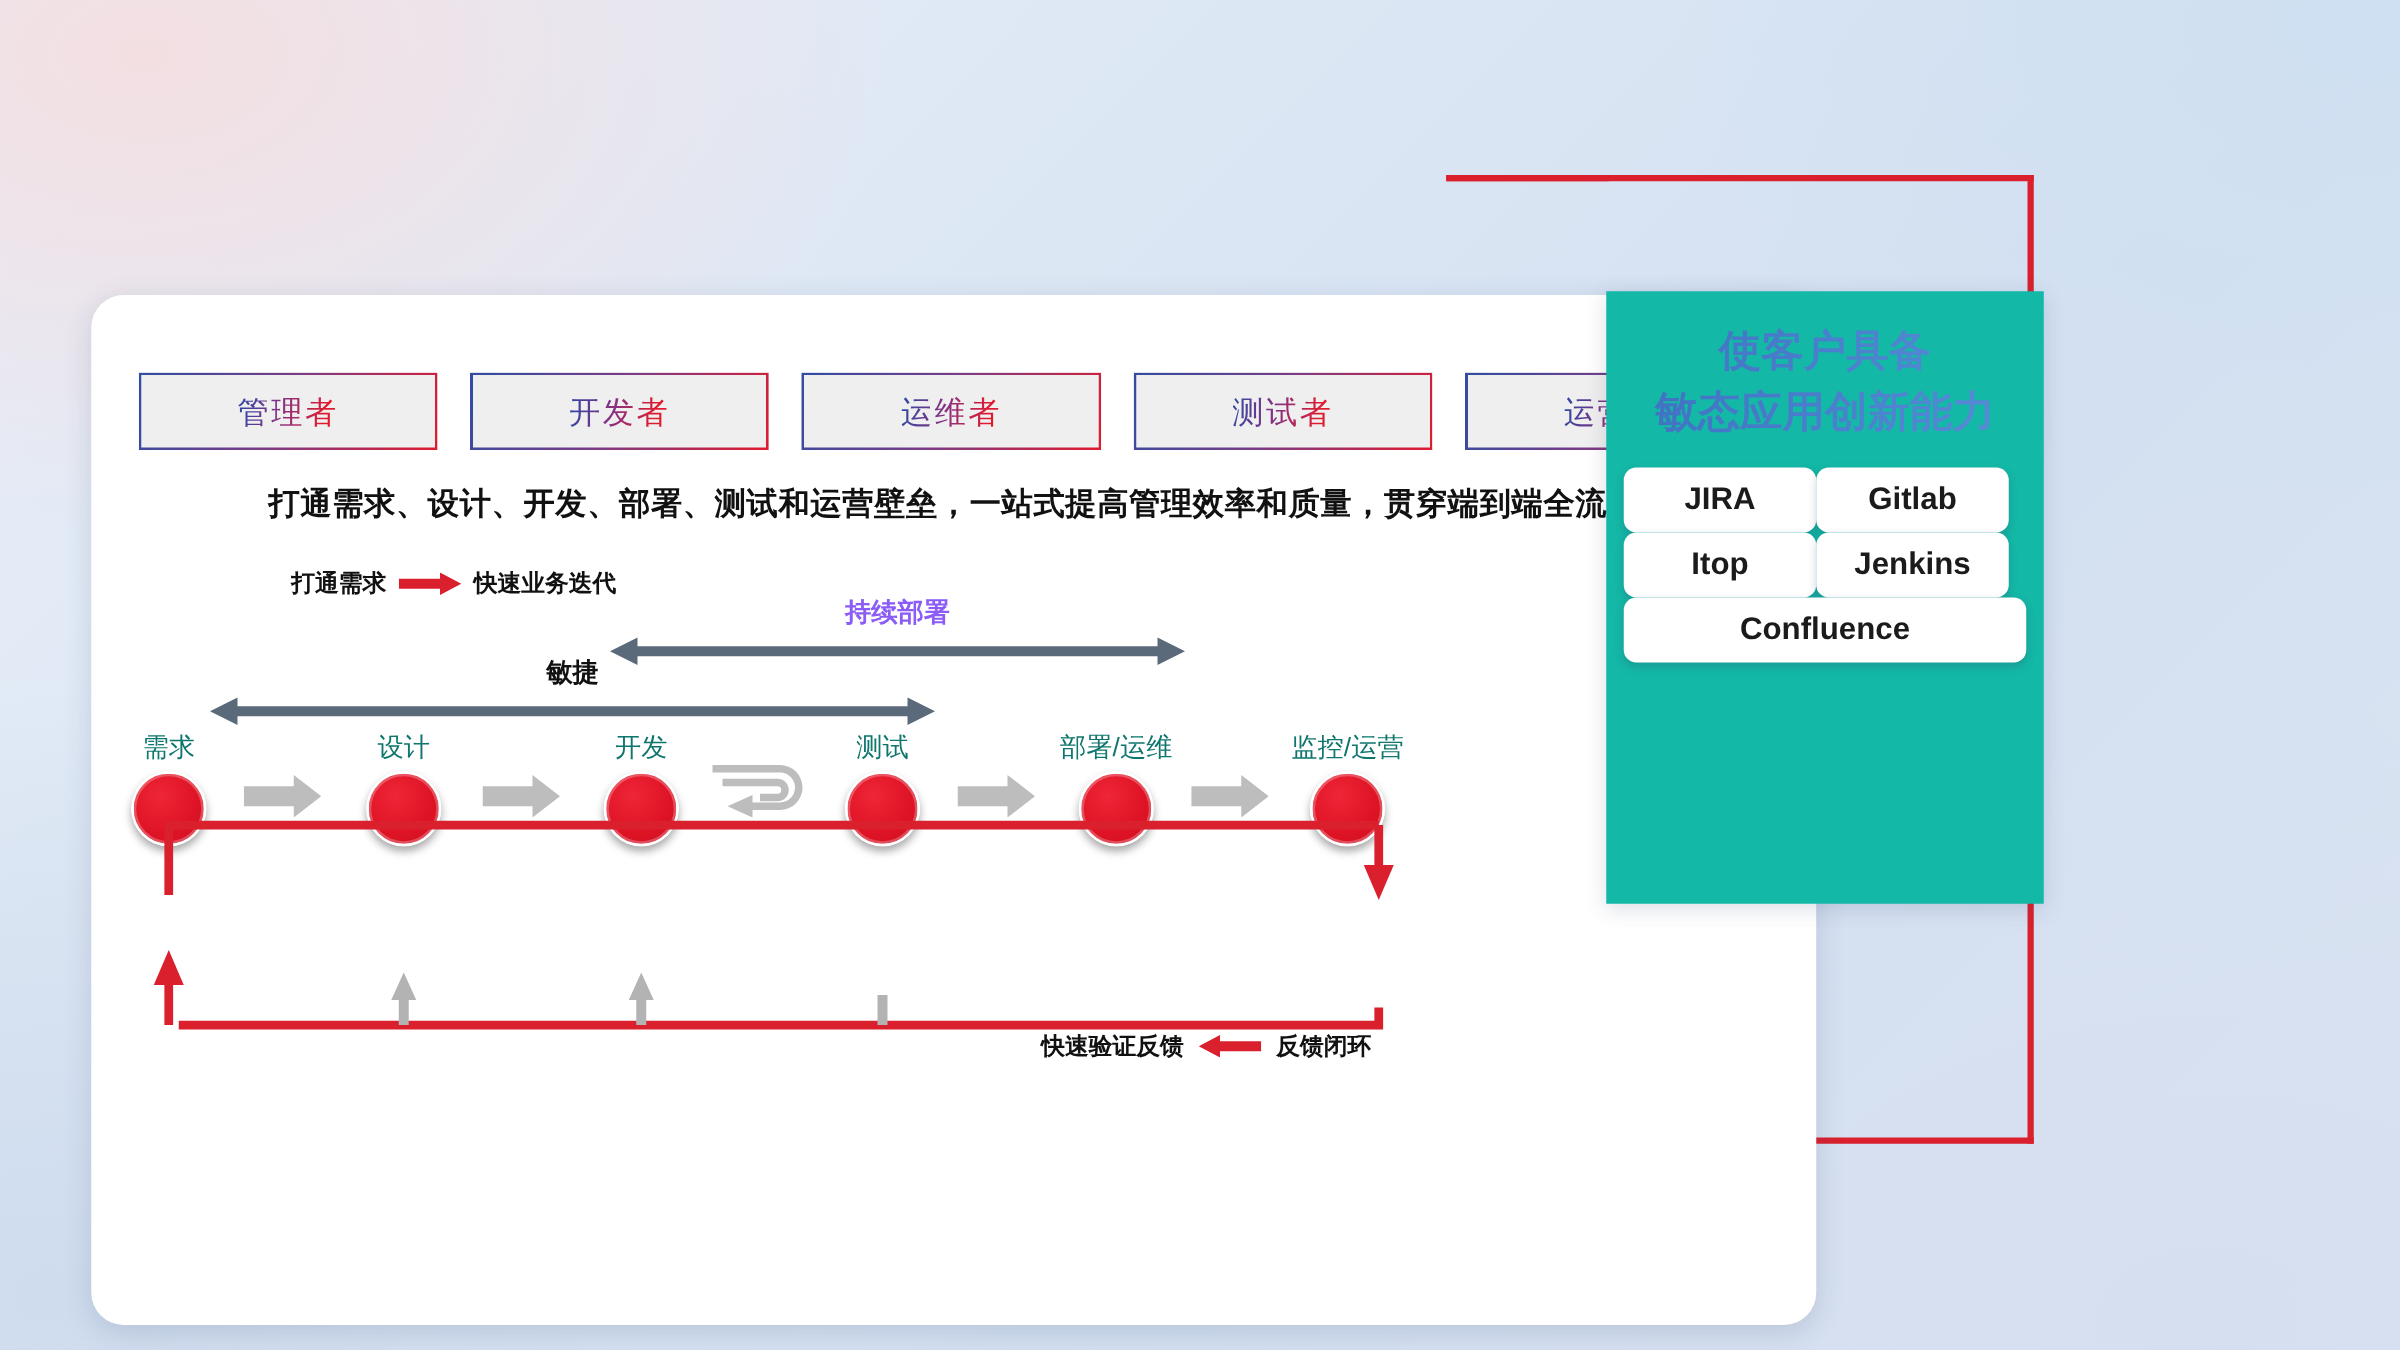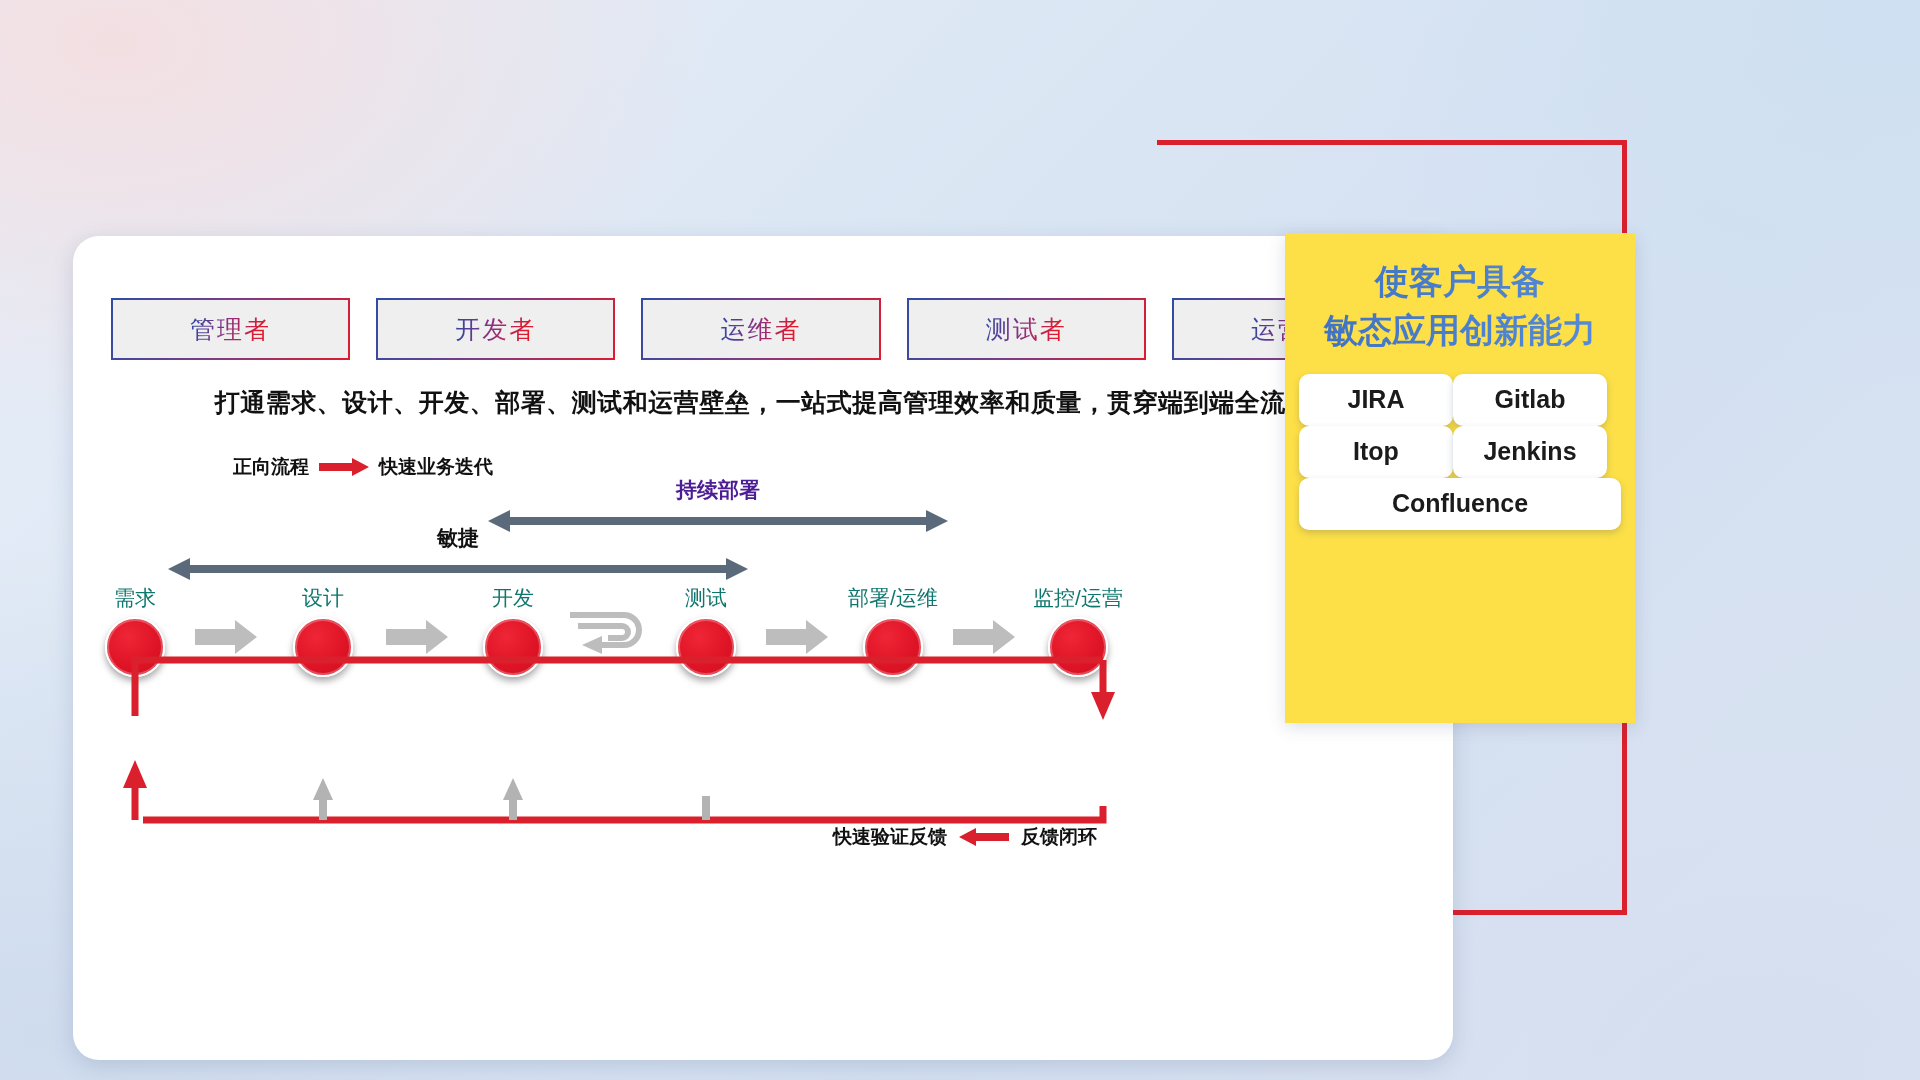--- a/index.html
+++ b/index.html
@@ -72,21 +72,21 @@
   
   .fwd-legend{
     position:absolute; left:160px; top:218px;
     display:flex; align-items:center; gap:10px;
     font-size:19px; font-weight:bold; color:#111;
   }
   .arrow-red-sm{ width:50px; height:18px; flex:0 0 auto; }
 
   
   .cd-wrap{ position:absolute; left:415px; top:240px; width:460px; }
-  .cd-label{ text-align:center; font-size:21px; font-weight:bold; color:#4c1d95; }
+  .cd-label{ text-align:center; font-size:21px; font-weight:bold; color:#8b5cf6; }
   .span-arrow{ width:100%; height:26px; display:block; margin-top:4px;}
 
   
   .agile-wrap{ position:absolute; left:95px; top:288px; width:580px; }
   .agile-label{ text-align:center; font-size:21px; font-weight:bold; color:#111; }
 
   
   .pipeline{ position:absolute; left:0; top:348px; width:100%; height:150px; }
   .stage{
     position:absolute; width:150px; text-align:center;
@@ -111,21 +111,21 @@
   
   .fb-legend{
     position:absolute; left:760px; top:588px;
     display:flex; align-items:center; gap:12px;
     font-size:19px; font-weight:bold; color:#111;
   }
 
   
   .panel{
     position:absolute; left:1285px; top:233px; width:350px; height:490px;
-    background:#fde047; z-index:5;
+    background:#14b8a6; z-index:5;
     box-shadow:0 4px 16px rgba(60,80,120,.18);
   }
   .panel-title{ margin-top:24px; text-align:center; }
   .panel-title div{
     font-size:34px; font-weight:bold; line-height:1.45;
     background:linear-gradient(100deg,#3f6fc0 0%, #4a7fcd 50%, #5a8ed8 100%);
     -webkit-background-clip:text; background-clip:text; color:transparent;
   }
   .tools{
     margin:18px 14px 0 14px; display:flex; flex-wrap:wrap; 
@@ -162,21 +162,21 @@
       <span class="role-label">测试者</span>
     </div>
     <div class="role-box">
       <span class="role-label">运营者</span>
     </div>
   </div>
 
   <div class="desc">打通需求、设计、开发、部署、测试和运营壁垒，一站式提高管理效率和质量，贯穿端到端全流程</div>
 
   <div class="fwd-legend">
-    <span>正向流程</span>
+    <span>打通需求</span>
     <svg class="arrow-red-sm" viewBox="0 0 50 18">
       <path d="M0 5 H33 V0 L50 9 L33 18 V13 H0 Z" fill="#d9202c"></path>
     </svg>
     <span>快速业务迭代</span>
   </div>
 
   <div class="cd-wrap">
     <div class="cd-label">持续部署</div>
     <svg class="span-arrow" viewBox="0 0 460 26" preserveAspectRatio="none">
       <path d="M0 13 L22 2 V9 H438 V2 L460 13 L438 24 V17 H22 V24 Z" fill="#5a6a7a"></path>

